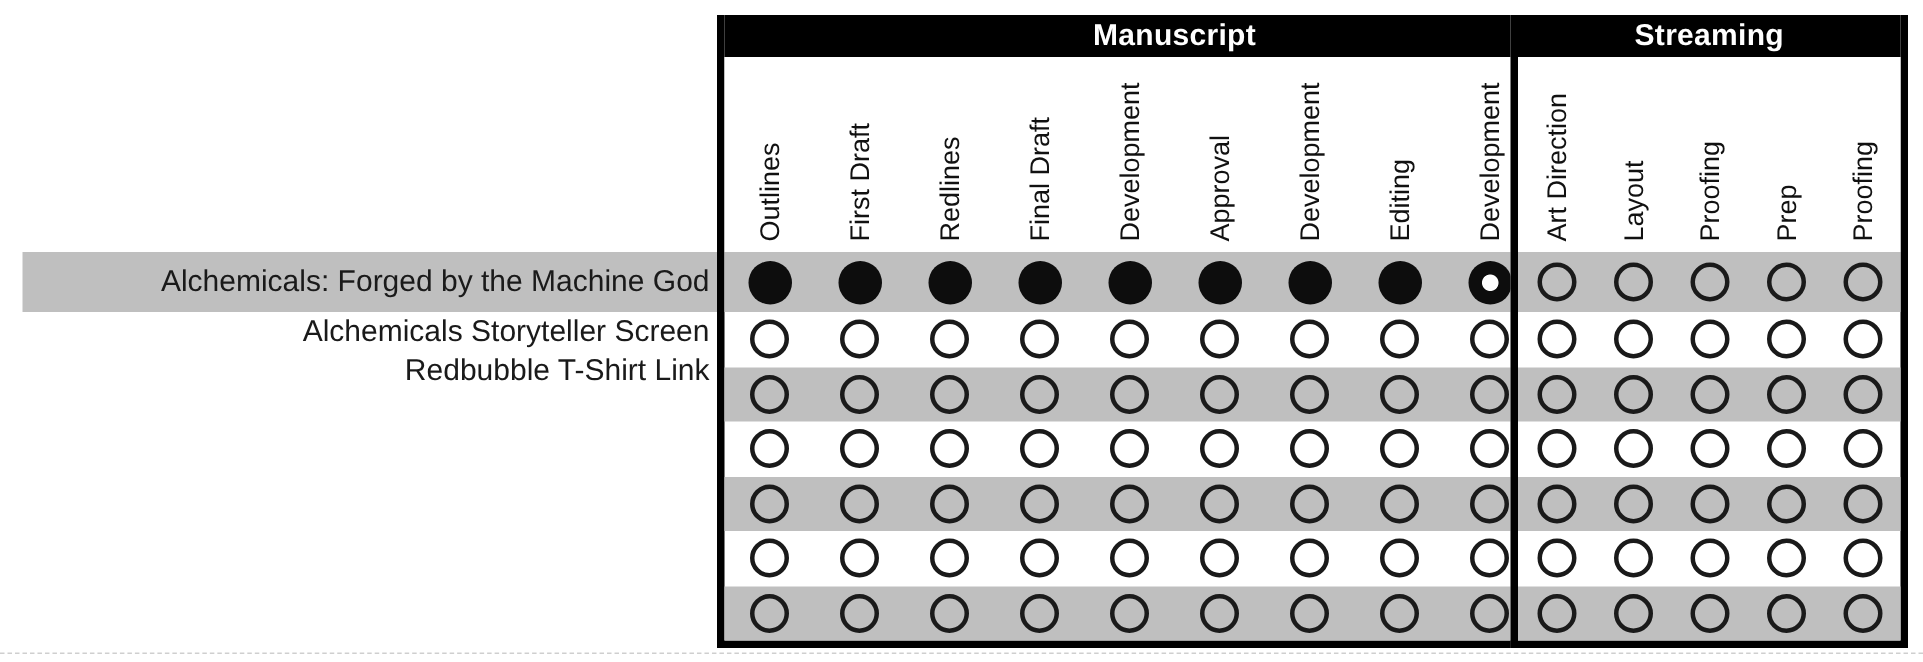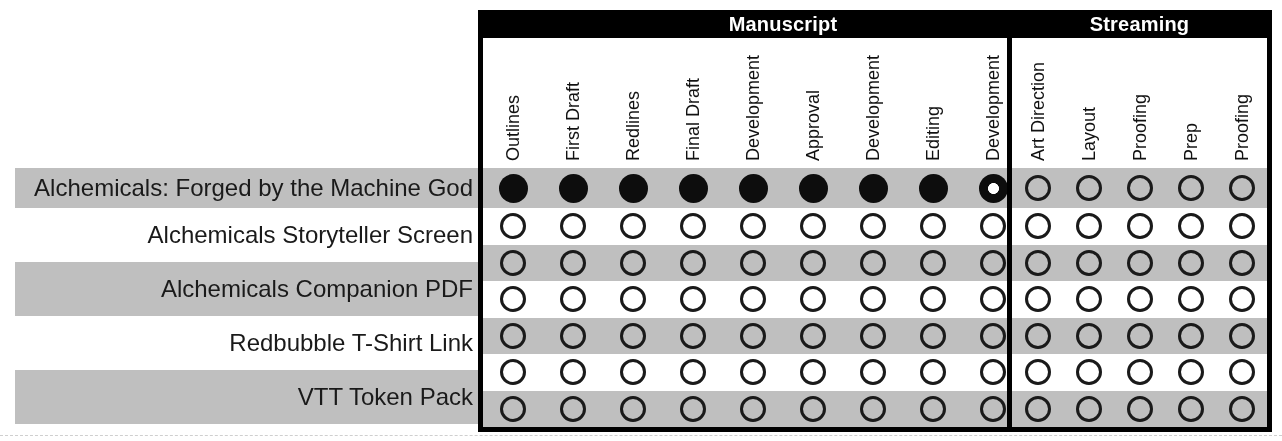--- a/index.html
+++ b/index.html
@@ -5,26 +5,26 @@
   html,body{margin:0;padding:0;}
   body{
     width:1282px;height:441px;position:relative;background:#ffffff;
     font-family:"Liberation Sans", sans-serif;color:#1a1a1a;overflow:hidden;
   }
   
   #row-labels{
     position:absolute;left:15px;top:168px;width:463px;
   }
   .label-row{
-    height:54px;display:flex;align-items:center;justify-content:flex-end;
+    height:26px;display:flex;align-items:center;justify-content:flex-end;
     padding-right:5px;box-sizing:border-box;
   }
   .label-row:first-child{height:40px;}
   .label-row.stripe{background:#bfbfbf;}
-  .row-label{font-size:24px;white-space:nowrap;color:#1a1a1a;}
+  .row-label{font-size:20px;white-space:nowrap;color:#1a1a1a;}
   
   .status-table{
     position:absolute;top:10px;box-sizing:border-box;background:#ffffff;
     border-left:5px solid #000;border-right:5px solid #000;border-bottom:5px solid #000;
   }
   #manuscript-table{left:478px;width:610px;}
   #production-table{left:1007px;width:265px;}
   .group-header{
     height:28px;background:#000;color:#fff;font-weight:bold;font-size:20px;
     display:flex;align-items:center;justify-content:center;letter-spacing:.2px;
@@ -62,28 +62,22 @@
 </head>
 <body>
 
 <div id="row-labels">
     <div class="label-row stripe">
       <span class="row-label">Alchemicals: Forged by the Machine God</span>
     </div>
     <div class="label-row">
       <span class="row-label">Alchemicals Storyteller Screen</span>
     </div>
-    <div class="label-row stripe">
-      <span class="row-label">Alchemicals Companion PDF</span>
-    </div>
     <div class="label-row">
       <span class="row-label">Redbubble T-Shirt Link</span>
-    </div>
-    <div class="label-row stripe">
-      <span class="row-label">VTT Token Pack</span>
     </div>
   </div>
 
 <div id="manuscript-table" class="status-table">
   <div class="group-header">Manuscript</div>
   <div class="col-labels">
       <div class="col-cell">
         <span class="col-label">Outlines</span>
       </div>
       <div class="col-cell">

